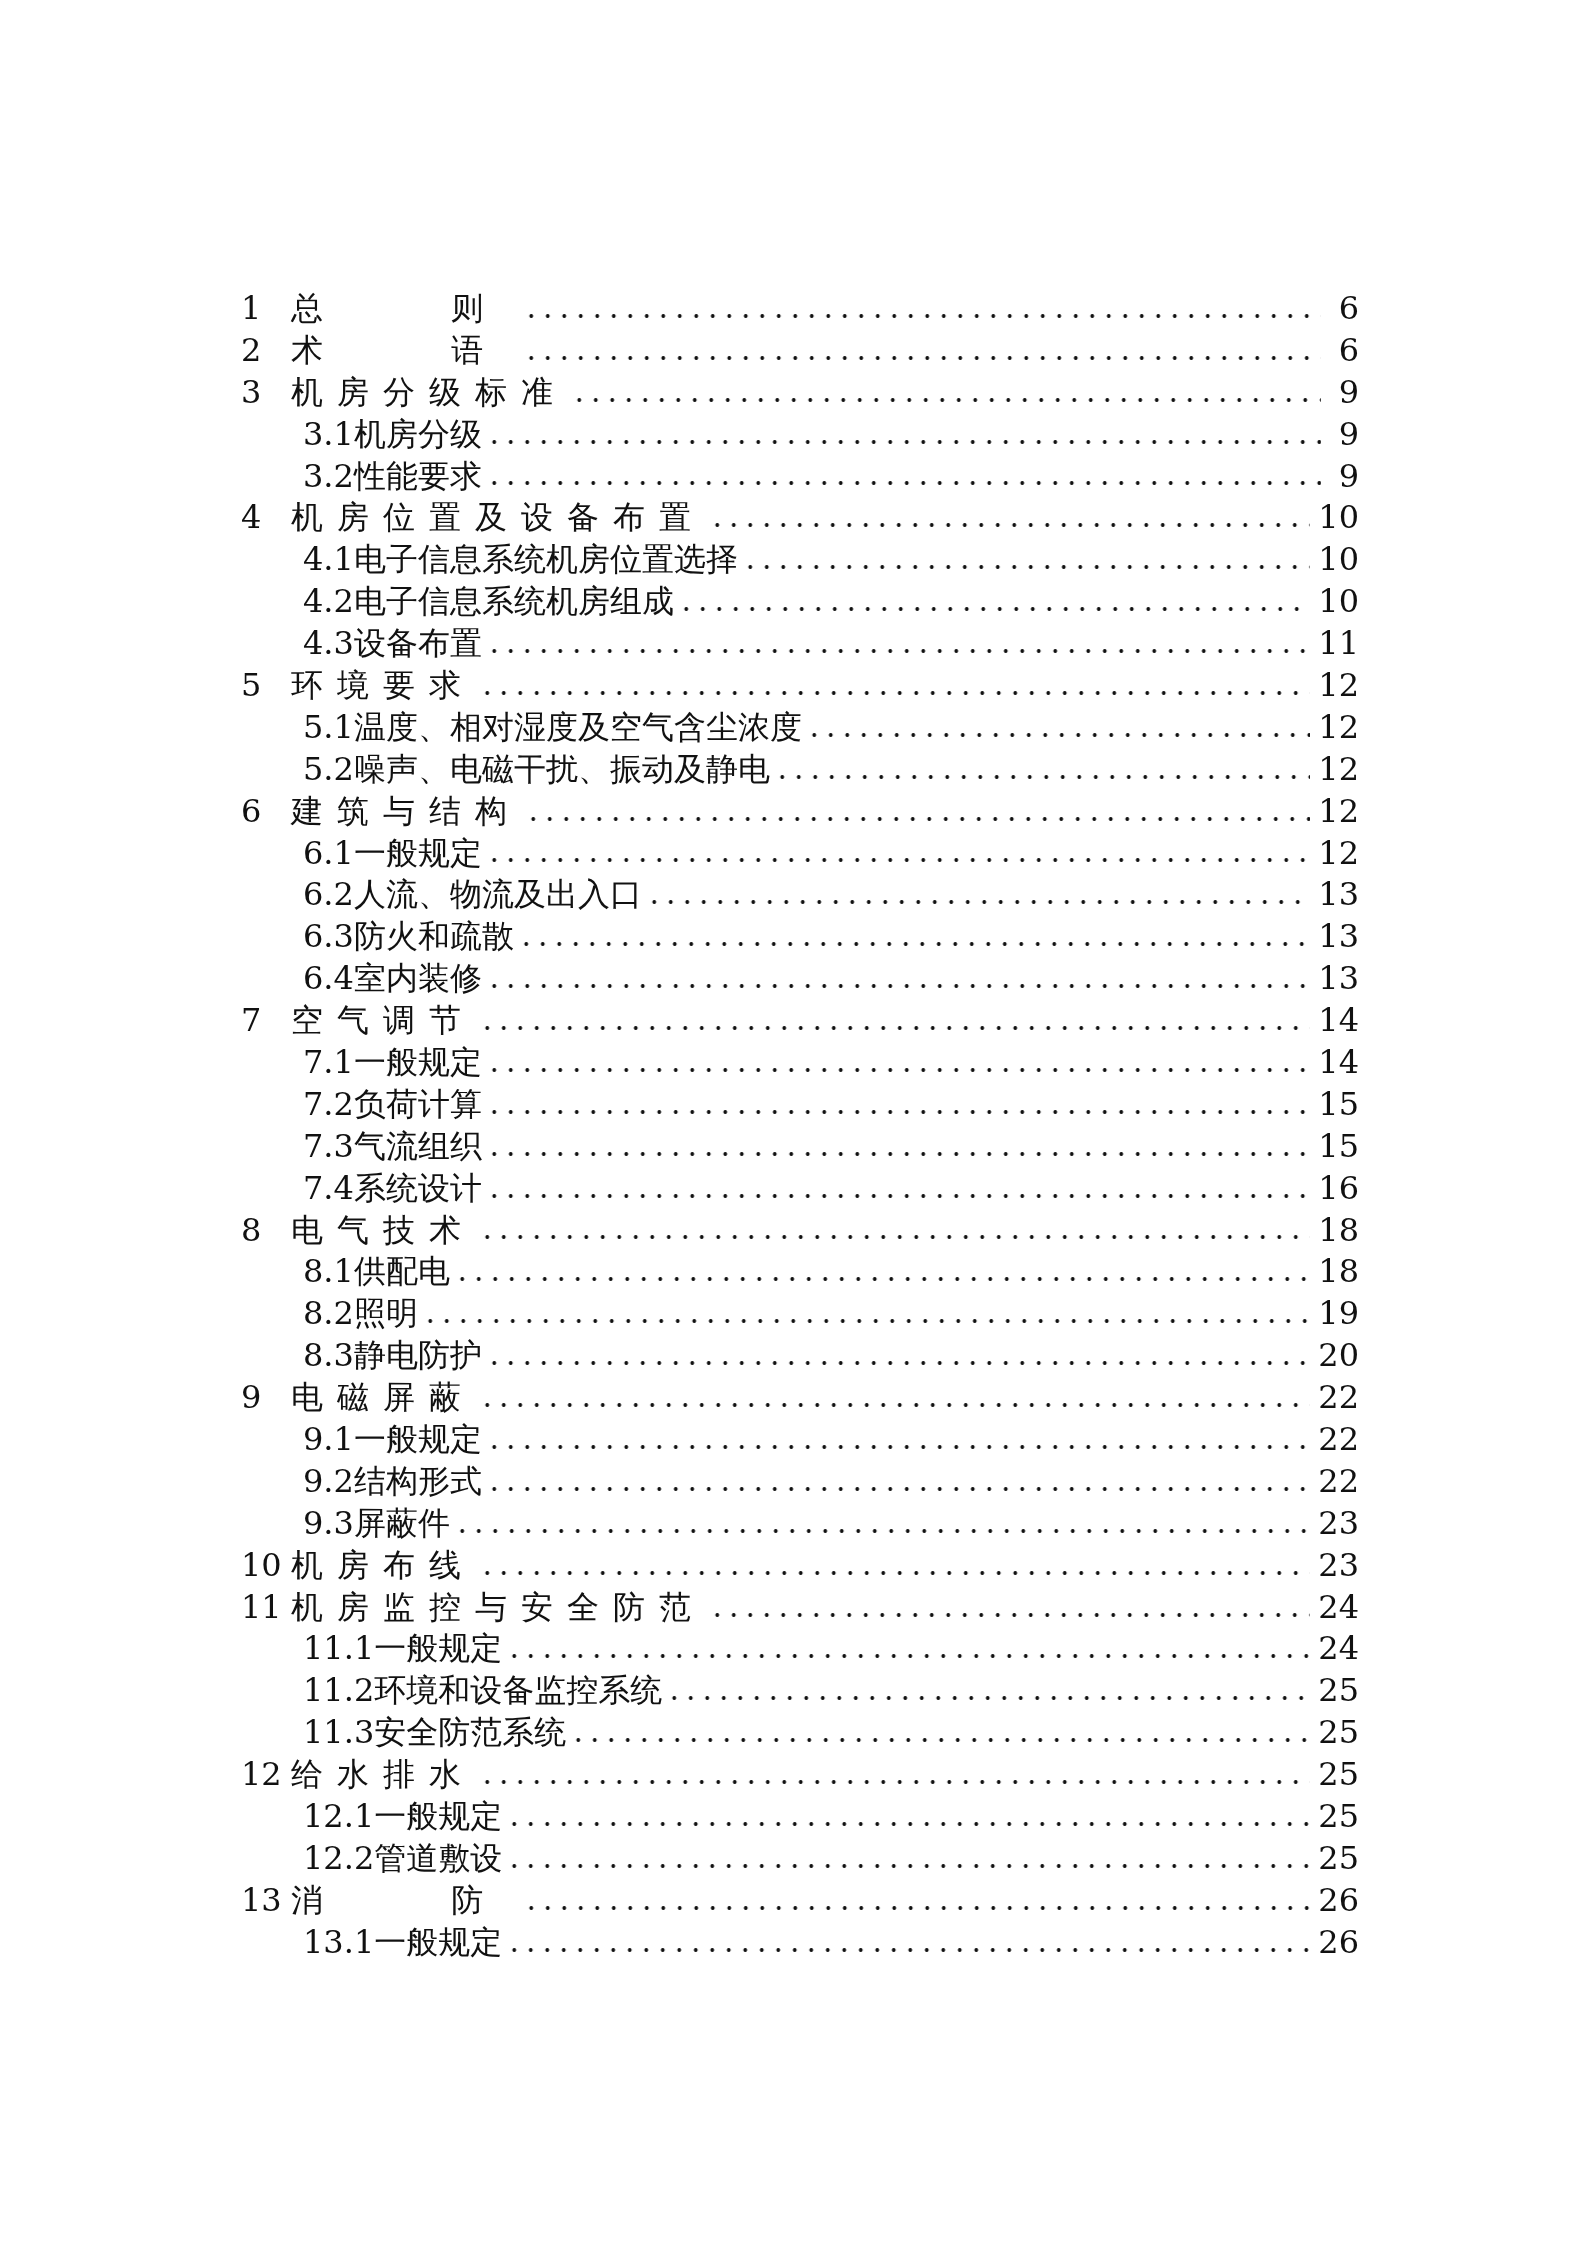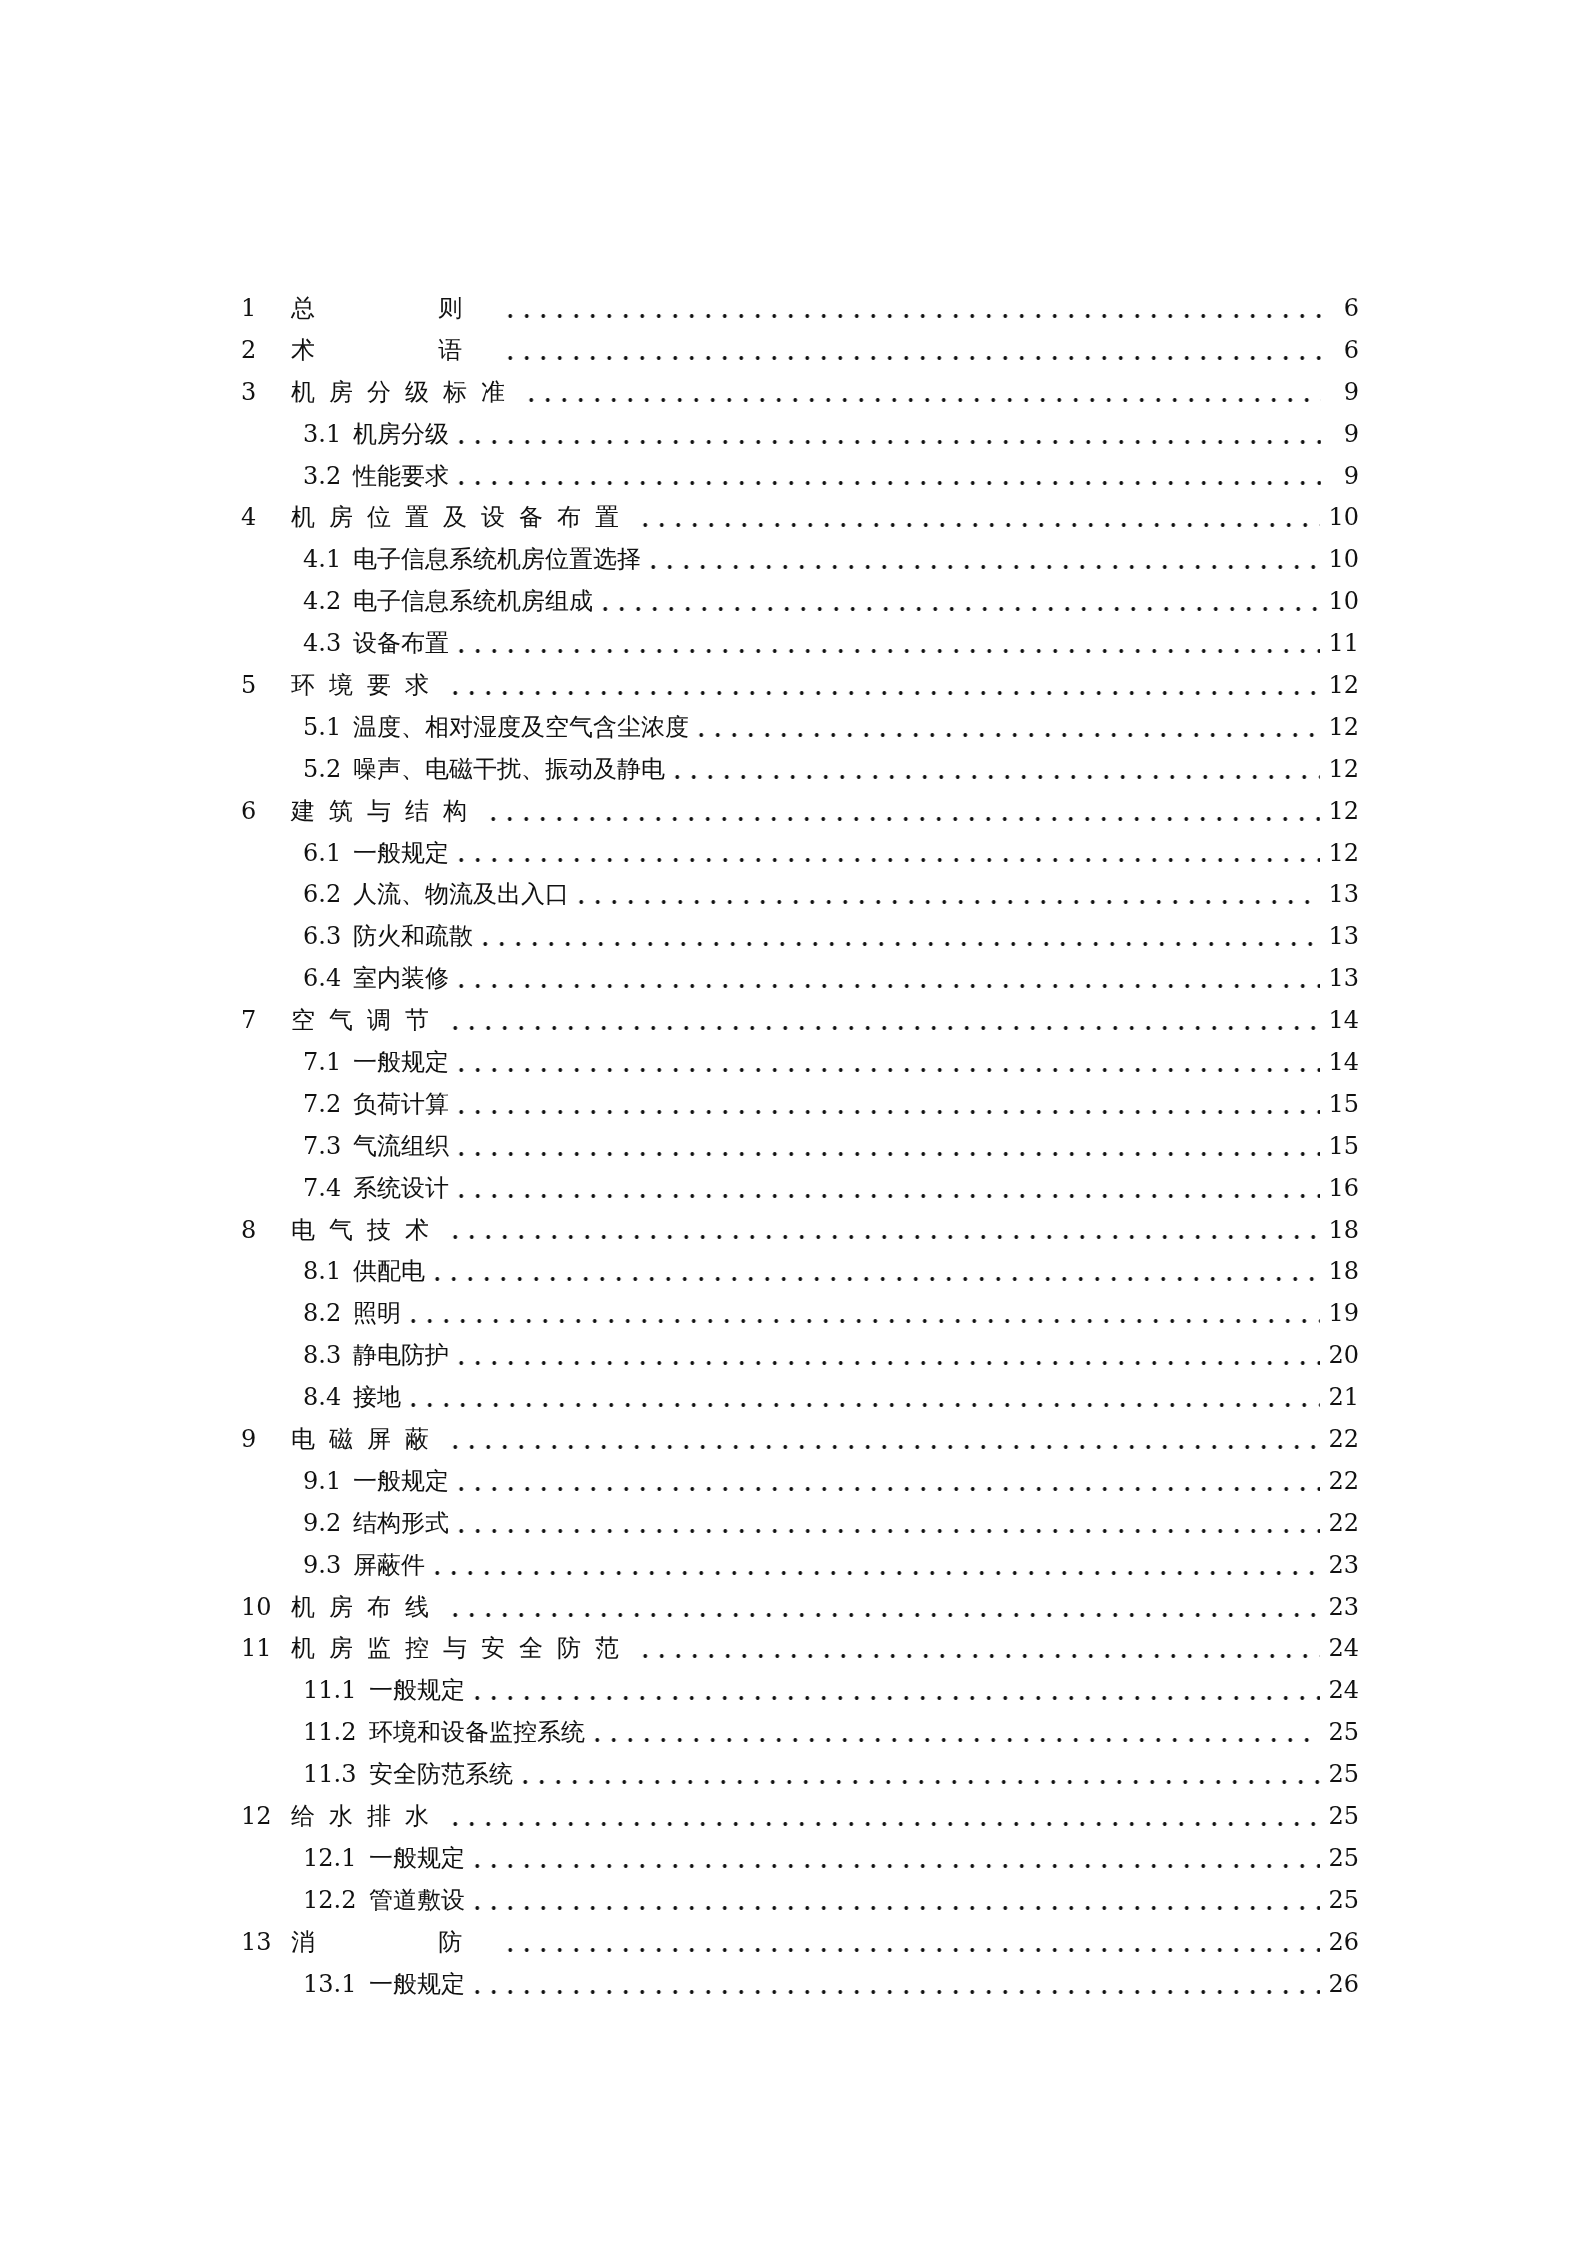--- a/index.html
+++ b/index.html
@@ -7,21 +7,21 @@
     width: 1587px; height: 2245px; position: relative; overflow: hidden;
     font-family: "DejaVu Serif", "Liberation Serif", serif; color: #111;
   }
   .page { position: absolute; left: 0; top: 0; width: 1587px; height: 2245px; }
   .title {
     position: absolute; top: 190px; left: 0; width: 1587px; text-align: center;
     font-size: 44px; letter-spacing: 120px; text-indent: 120px; font-weight: bold; color: #000;
   }
   .toc { position: absolute; left: 241px; top: 287px; width: 1118px; }
   .row {
-    height: 41.9px; display: flex; align-items: center; font-size: 24px; line-height: 1;
+    height: 41.9px; display: flex; align-items: center; font-size: 32px; line-height: 1;
     white-space: nowrap;
   }
   .row .label { flex: 0 0 auto; }
   .row .leader {
     flex: 1 1 auto; overflow: hidden; margin: 0 8px 0 4px; height: 10px;
     background-image: radial-gradient(circle, #111 1.6px, transparent 2.2px);
     background-size: 16.5px 10px; background-repeat: repeat-x; background-position: left center;
     align-self: flex-end; margin-bottom: 8px;
   }
   .row .pg { flex: 0 0 auto; min-width: 30px; text-align: right; font-family: "DejaVu Serif", serif; }
@@ -158,25 +158,20 @@
       <div class="row lvl2">
         <span class="label"><span style="display: inline-block; min-width: 50px;">8.2</span><span style="white-space: pre;">照明</span></span>
         <span class="leader"></span>
         <span class="pg">19</span>
       </div>
       <div class="row lvl2">
         <span class="label"><span style="display: inline-block; min-width: 50px;">8.3</span><span style="white-space: pre;">静电防护</span></span>
         <span class="leader"></span>
         <span class="pg">20</span>
       </div>
-      <div class="row lvl2">
-        <span class="label"><span style="display: inline-block; min-width: 50px;">8.4</span><span style="white-space: pre;">接地</span></span>
-        <span class="leader"></span>
-        <span class="pg">21</span>
-      </div>
       <div class="row lvl1">
         <span class="label"><span style="display: inline-block; min-width: 50px;">9</span><span class="spaced" style="white-space: pre;">电磁屏蔽</span></span>
         <span class="leader"></span>
         <span class="pg">22</span>
       </div>
       <div class="row lvl2">
         <span class="label"><span style="display: inline-block; min-width: 50px;">9.1</span><span style="white-space: pre;">一般规定</span></span>
         <span class="leader"></span>
         <span class="pg">22</span>
       </div>

